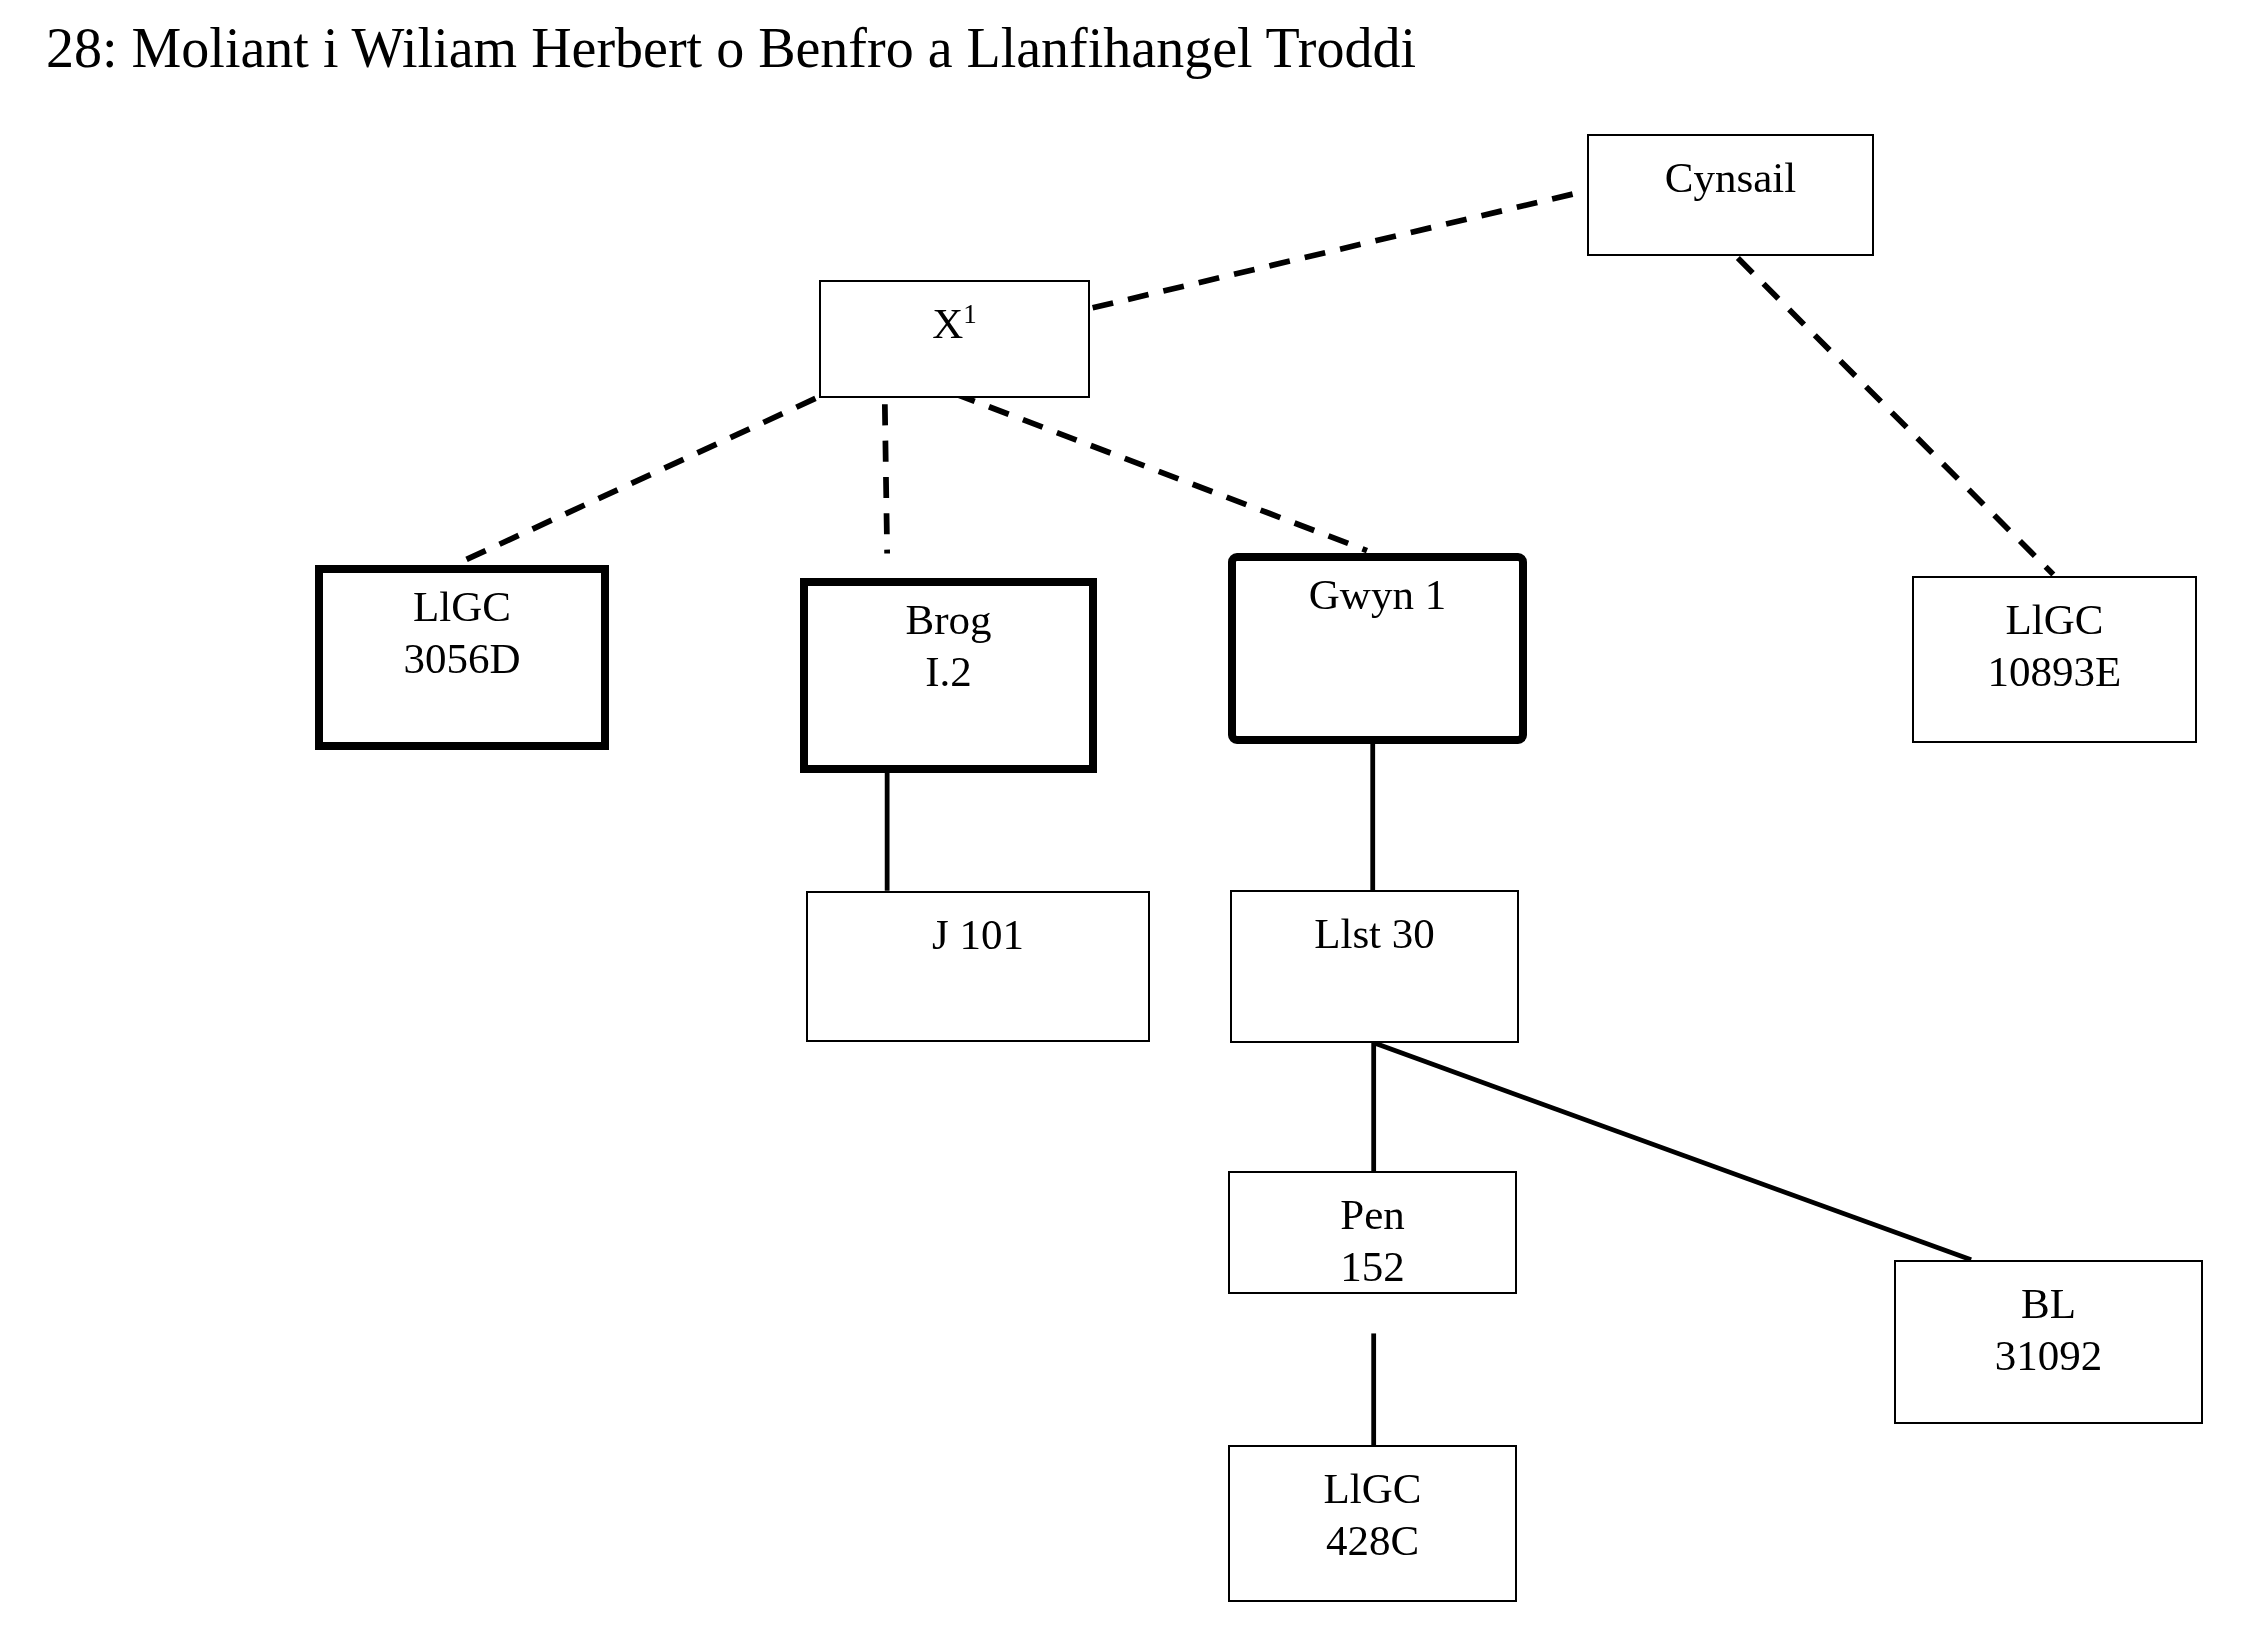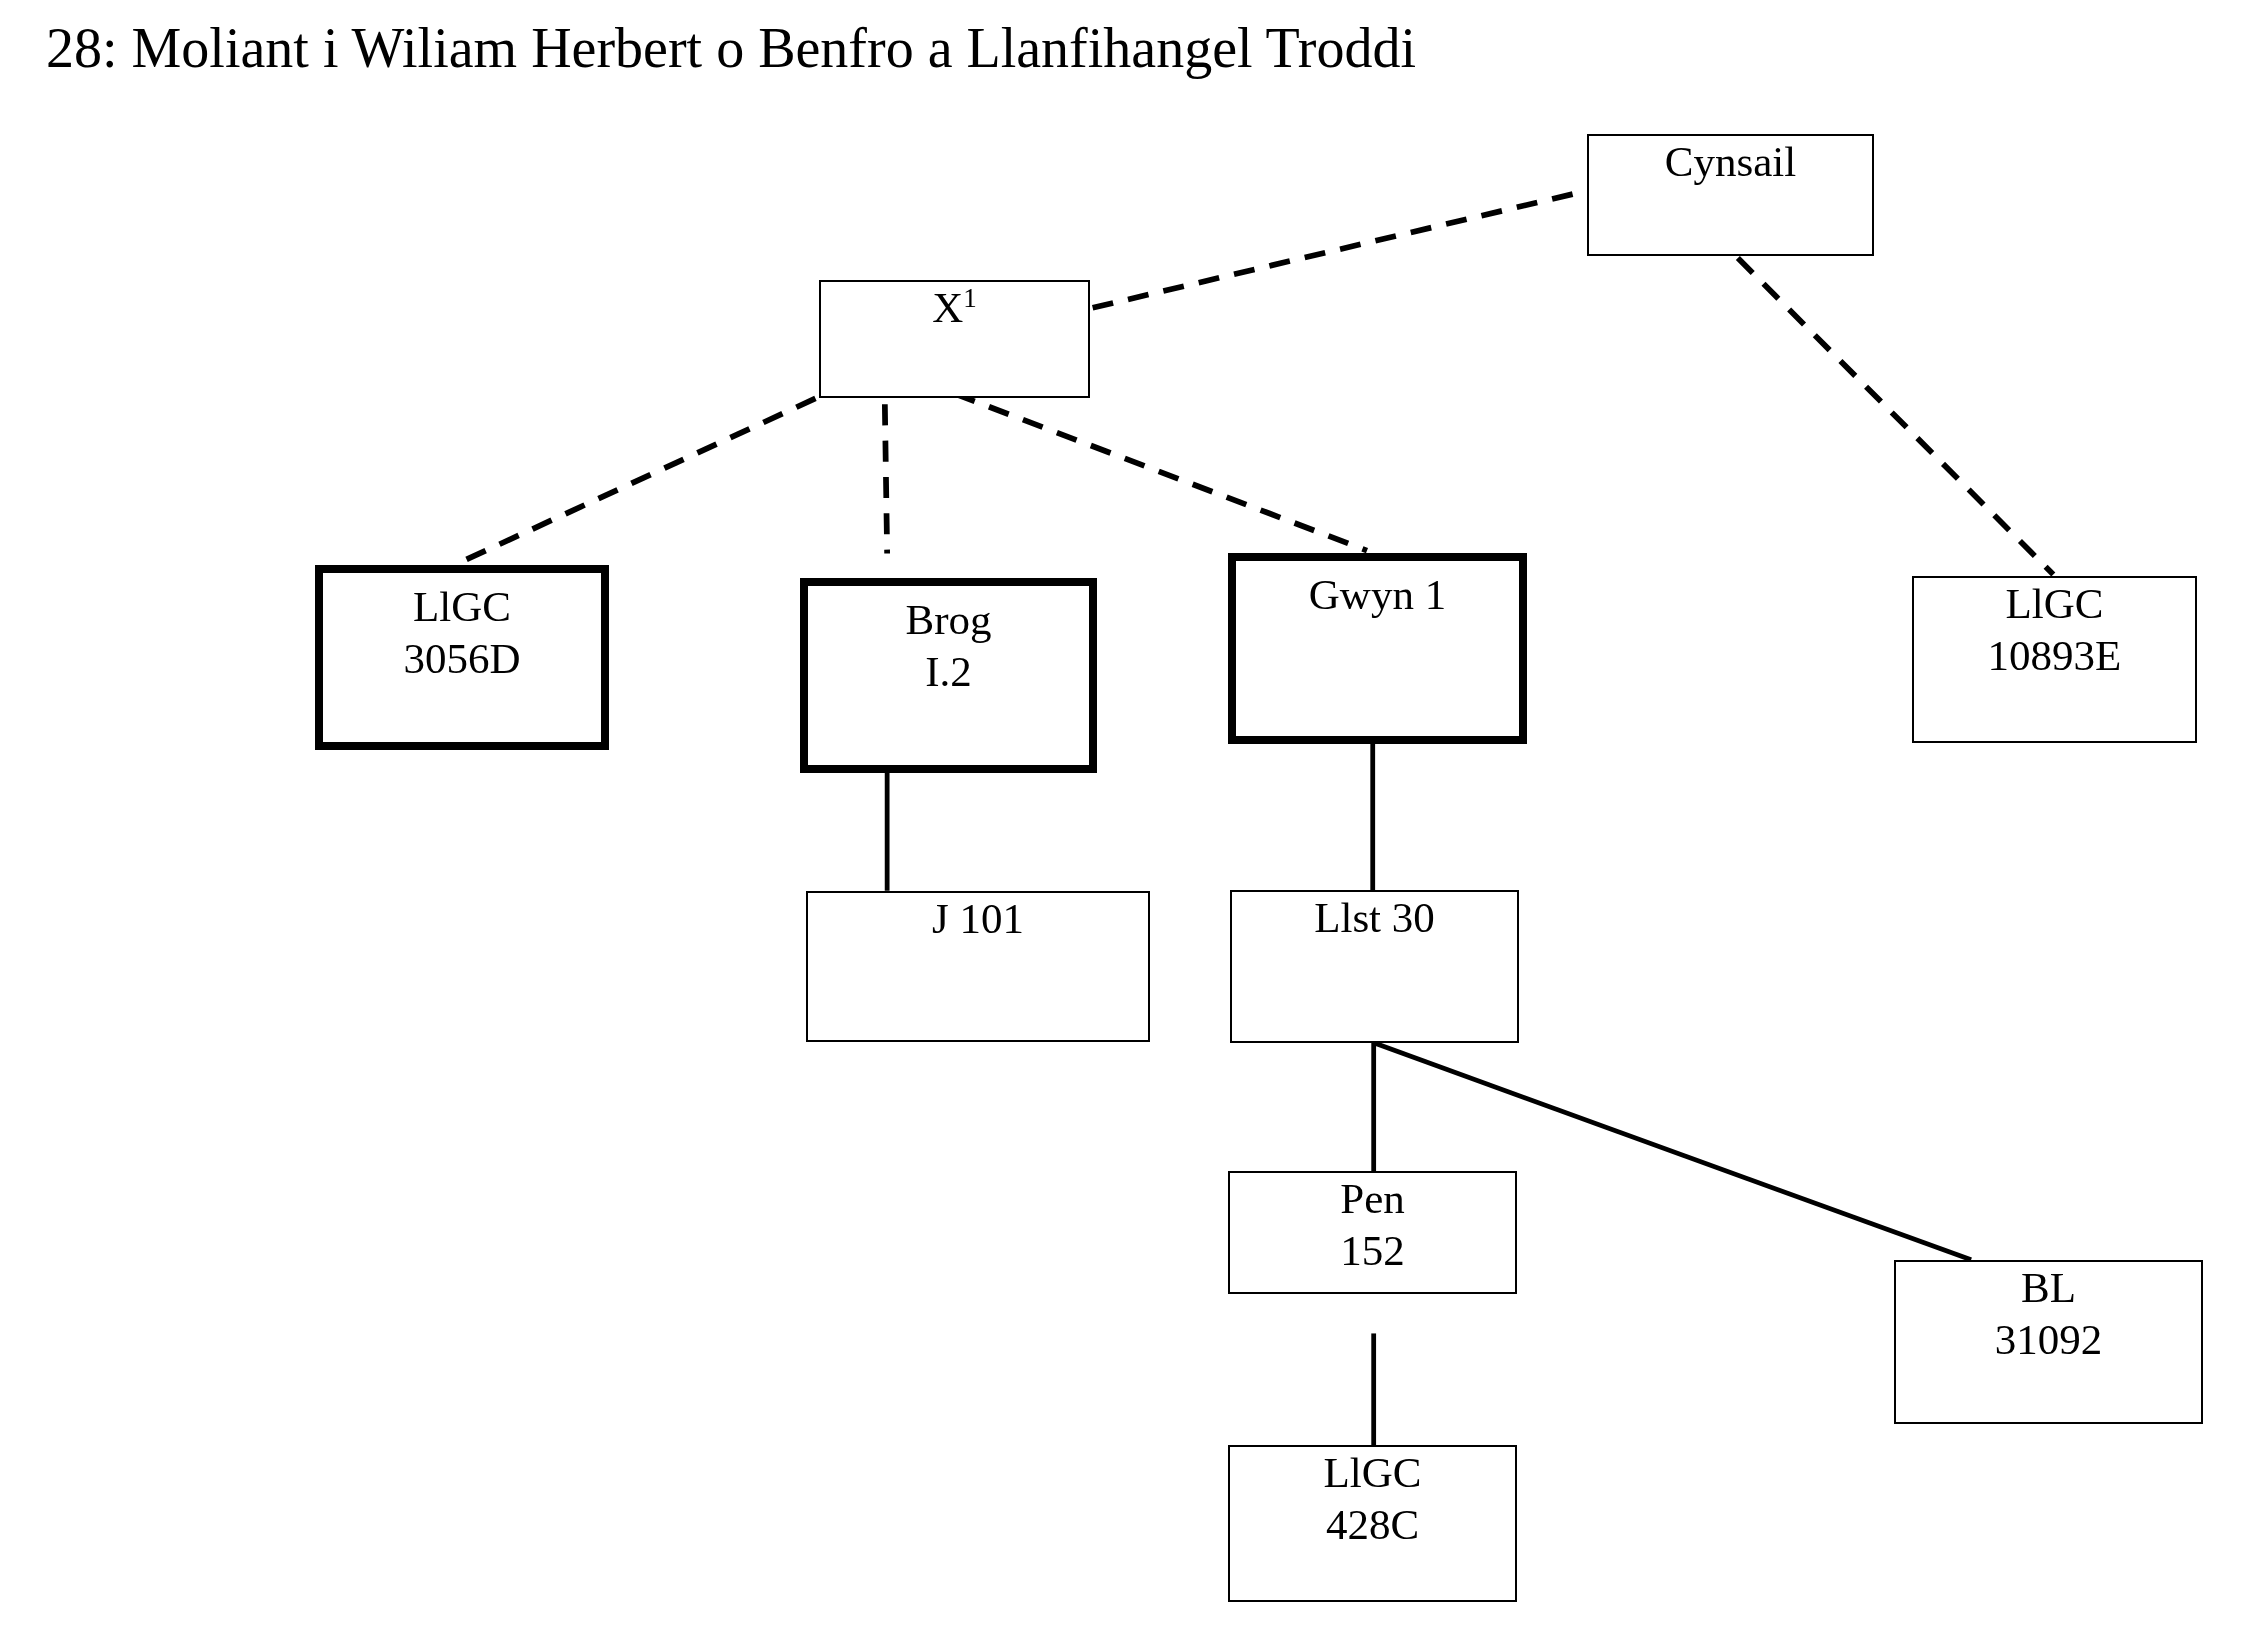--- a/index.html
+++ b/index.html
@@ -42,21 +42,21 @@
     text-align: center;
     overflow: hidden;
   }
   .node.thick {
     border-width: 8.6px;
   }
   .node .node-text {
     display: block;
     font-size: 43px;
     line-height: 1.22;
-    padding-top: 0;
+    padding-top: 16px;
     white-space: nowrap;
     color: #000000;
   }
   .node.thick .node-text {
     padding-top: 7.6px;
   }
   .node .node-line2 {
     display: block;
     font-size: 43px;
     line-height: 1.22;
@@ -97,21 +97,21 @@
         <span class="node-text">X<span class="sup">1</span></span>
       </div>
       <div class="node thick" style="left: 315px; top: 565px; width: 294px; height: 185px;">
         <span class="node-text">LlGC</span>
         <span class="node-line2">3056D</span>
       </div>
       <div class="node thick" style="left: 800px; top: 555px; width: 297px; height: 195px; margin-top: 23px;">
         <span class="node-text">Brog</span>
         <span class="node-line2">I.2</span>
       </div>
-      <div class="node thick" style="left: 1228px; top: 553px; width: 299px; height: 191px;">
+      <div class="node thick" style="left: 1228px; top: 553px; width: 299px; height: 191px; border-radius: 9px;">
         <span class="node-text">Gwyn 1</span>
       </div>
       <div class="node" style="left: 1912px; top: 576px; width: 285px; height: 167px;">
         <span class="node-text">LlGC</span>
         <span class="node-line2">10893E</span>
       </div>
       <div class="node" style="left: 806px; top: 891px; width: 344px; height: 151px;">
         <span class="node-text">J 101</span>
       </div>
       <div class="node" style="left: 1230px; top: 890px; width: 289px; height: 153px; text-align: center;">

